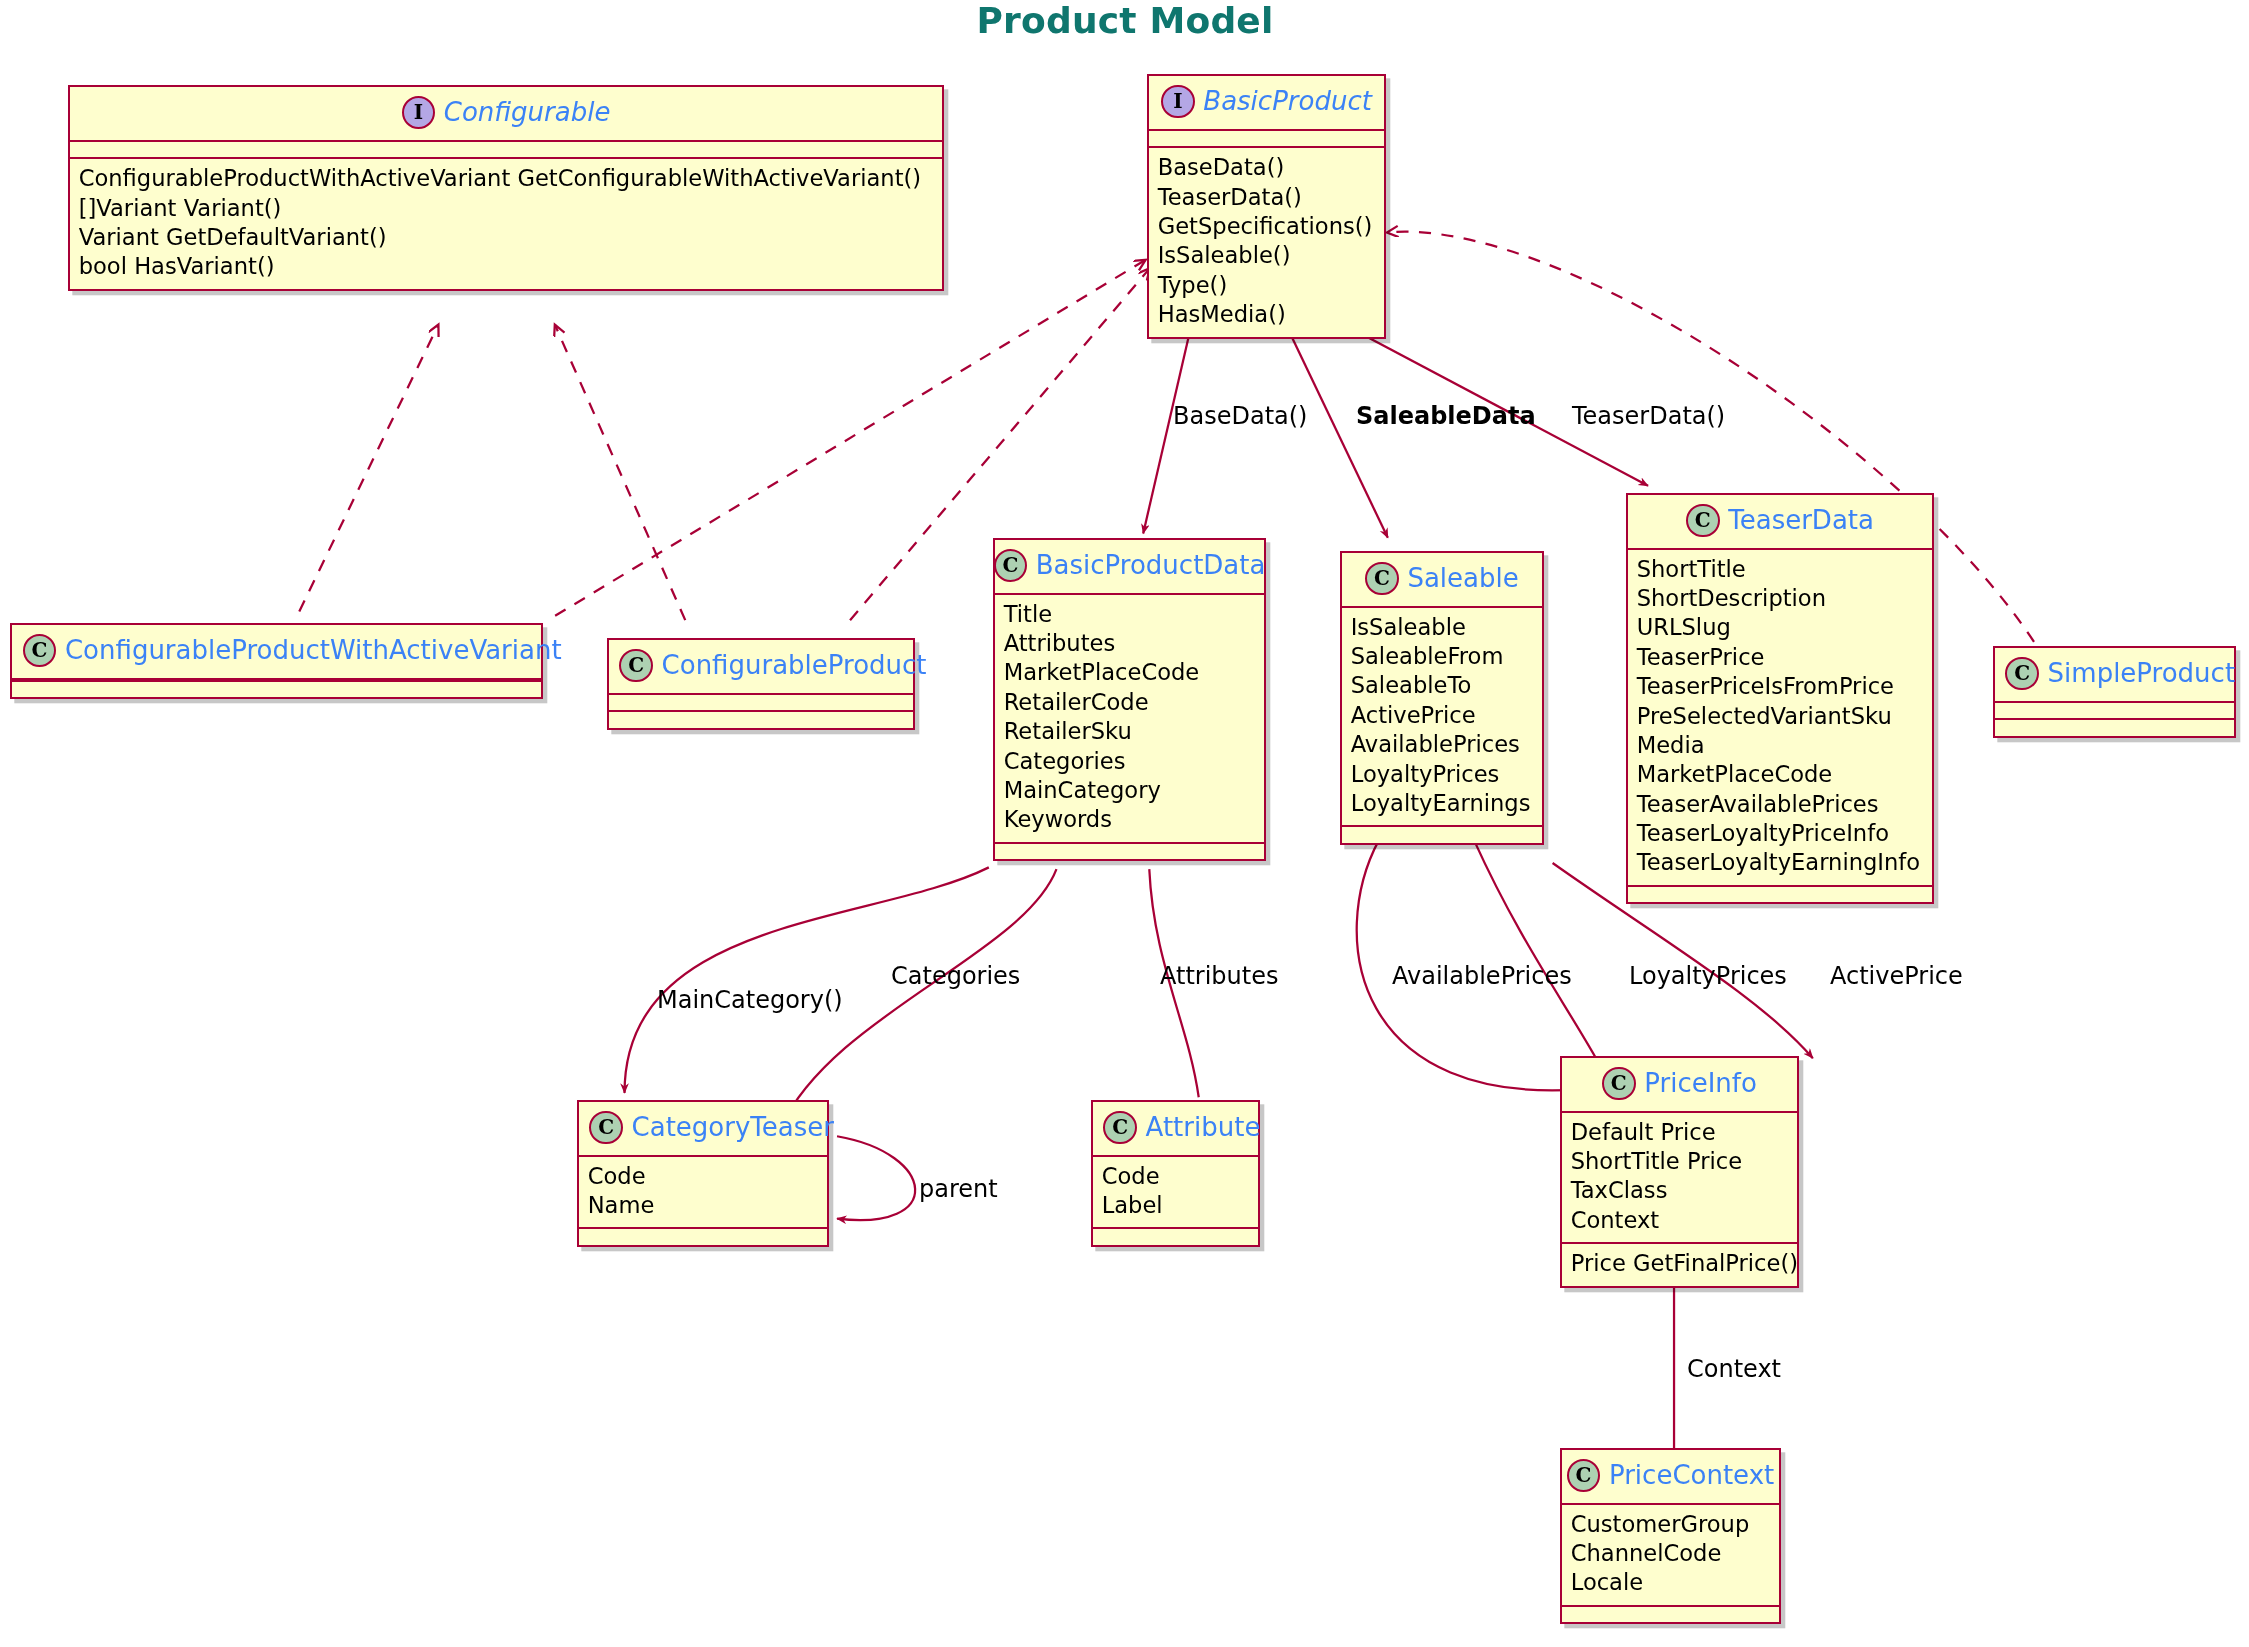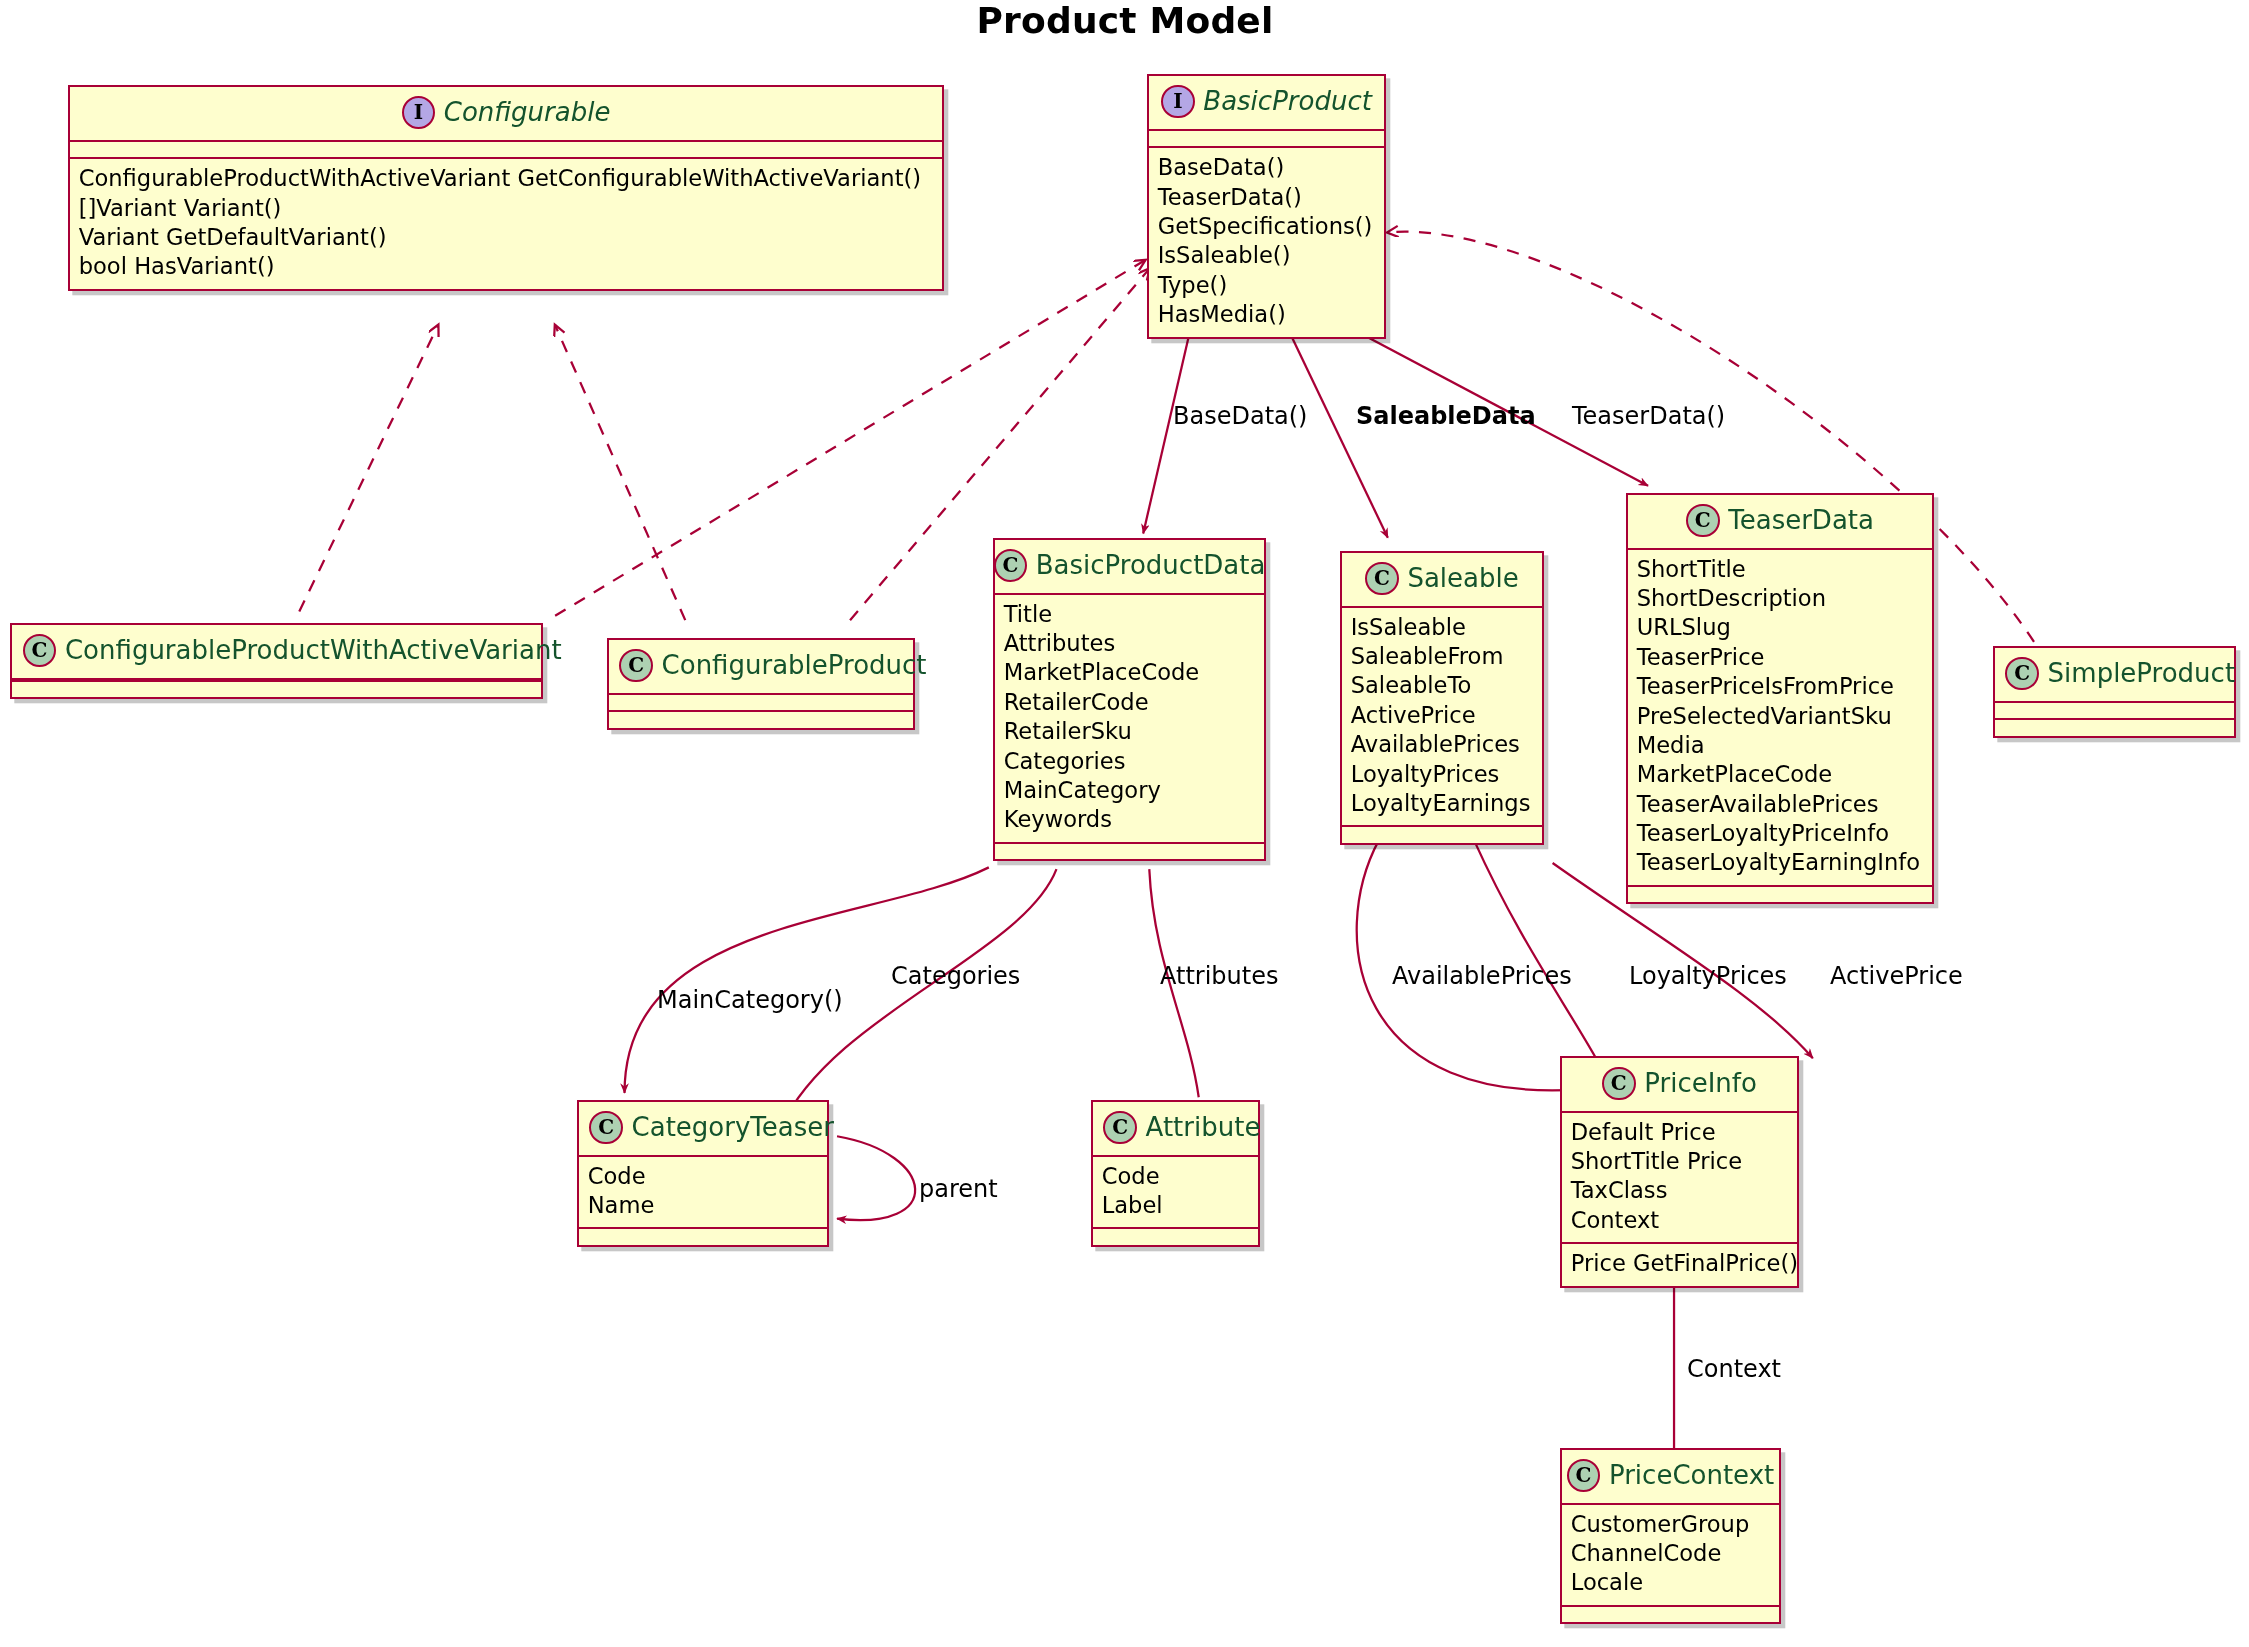--- a/index.html
+++ b/index.html
@@ -26,21 +26,21 @@
     pointer-events: none;
   }
   .diagram-title {
     position: absolute;
     left: 0;
     top: 0;
     width: 2250px;
     text-align: center;
     font-size: 36px;
     font-weight: bold;
-    color: #000000;
+    color: #0f766e;
     letter-spacing: 0.2px;
   }
   
   .uml-box {
     position: absolute;
     background: #FEFECE;
     border: 2.2px solid #A80036;
     box-shadow: 4.3px 4.3px 0px rgba(0,0,0,0.22);
     box-sizing: border-box;
   }
@@ -52,21 +52,21 @@
     display: flex;
     align-items: center;
     justify-content: center;
     gap: 8.7px;
   }
   .uml-head.left {
     justify-content: flex-start;
   }
   .uml-name {
     font-size: 26px;
-    color: #14532d;
+    color: #3b82f6;
     line-height: 1.0;
   }
   .uml-name.italic {
     font-style: italic;
   }
   .stereo {
     width: 29.5px;
     height: 29.5px;
     border-radius: 50%;
     border: 2.2px solid #A80036;

